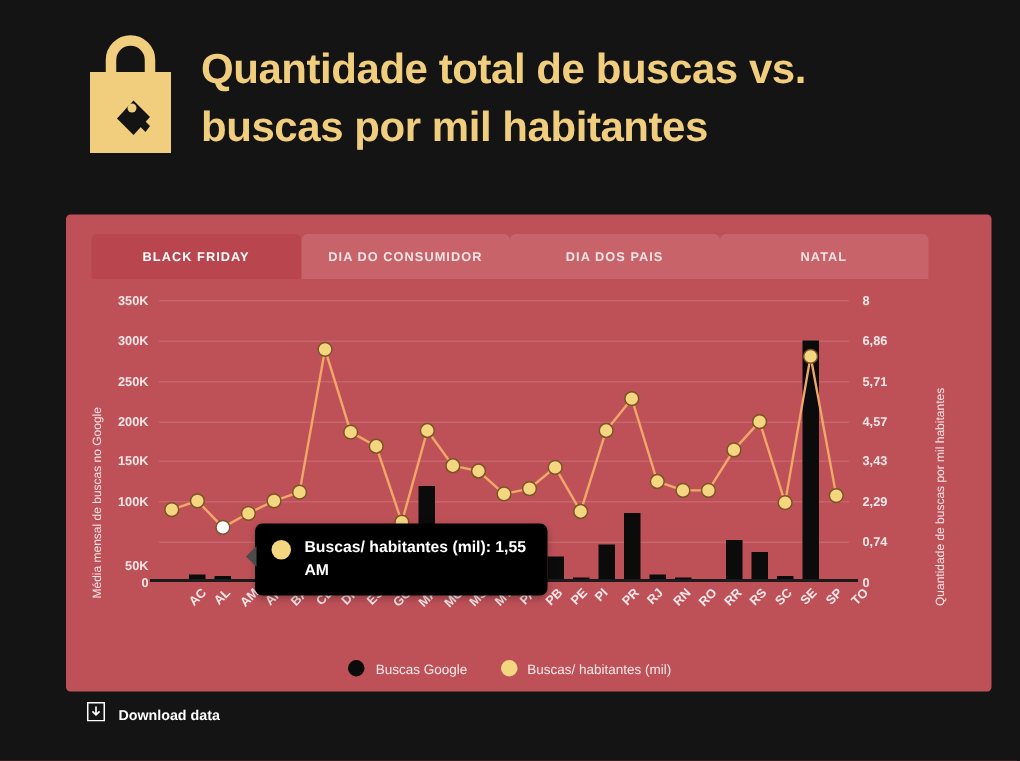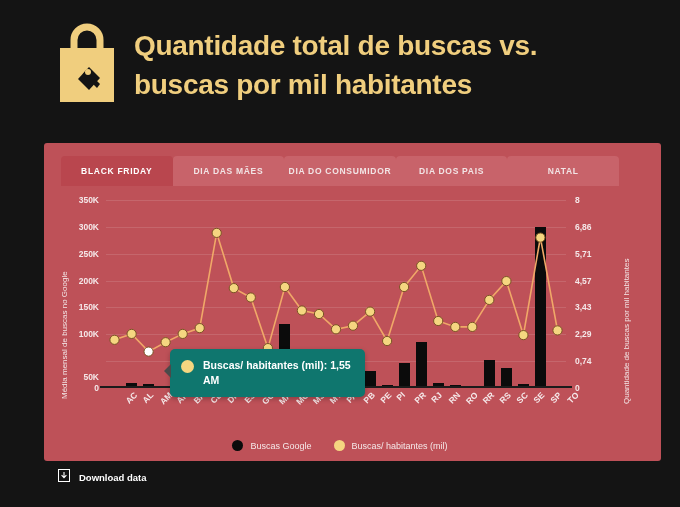--- a/index.html
+++ b/index.html
@@ -99,21 +99,21 @@
   .xlab {
     position: absolute; top: 0;
     color: #F5E8E9; font-size: 8.5px; font-weight: bold;
     transform: rotate(-45deg); transform-origin: 100% 0;
     white-space: nowrap; text-align: right;
   }
 
   
   .tooltip {
     position: absolute; left: 170px; top: 349px;
-    background: #0f766e;
+    background: #000000;
     border-radius: 5px;
     padding: 9px 14px 9px 11px;
     display: flex; align-items: flex-start; gap: 9px;
     z-index: 40;
     box-shadow: 0 2px 5px rgba(0,0,0,0.25);
   }
   .tooltip::after {
     content: ""; position: absolute; left: -6px; top: 15px;
     border-top: 7px solid transparent; border-bottom: 7px solid transparent;
     border-right: 7px solid #4A4A4A;
@@ -156,23 +156,20 @@
       </svg>
     </div>
     <div class="title">Quantidade total de buscas vs. buscas por mil habitantes</div>
   </div>
 
   <div class="card">
 
     <div class="tabs">
       <div class="tab active">
         <span>BLACK FRIDAY</span>
-      </div>
-      <div class="tab">
-        <span>DIA DAS MÃES</span>
       </div>
       <div class="tab">
         <span>DIA DO CONSUMIDOR</span>
       </div>
       <div class="tab">
         <span>DIA DOS PAIS</span>
       </div>
       <div class="tab">
         <span>NATAL</span>
       </div>

